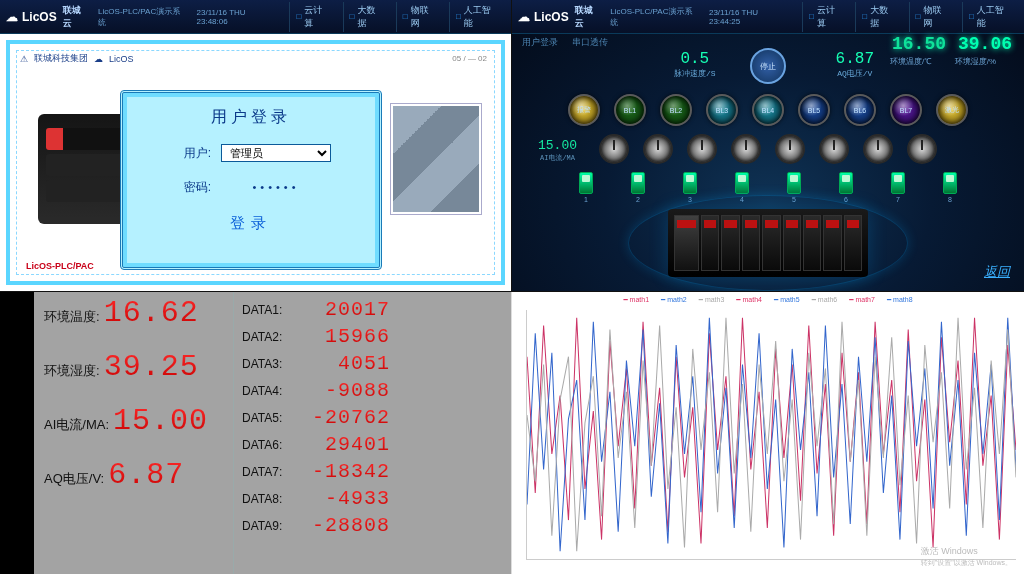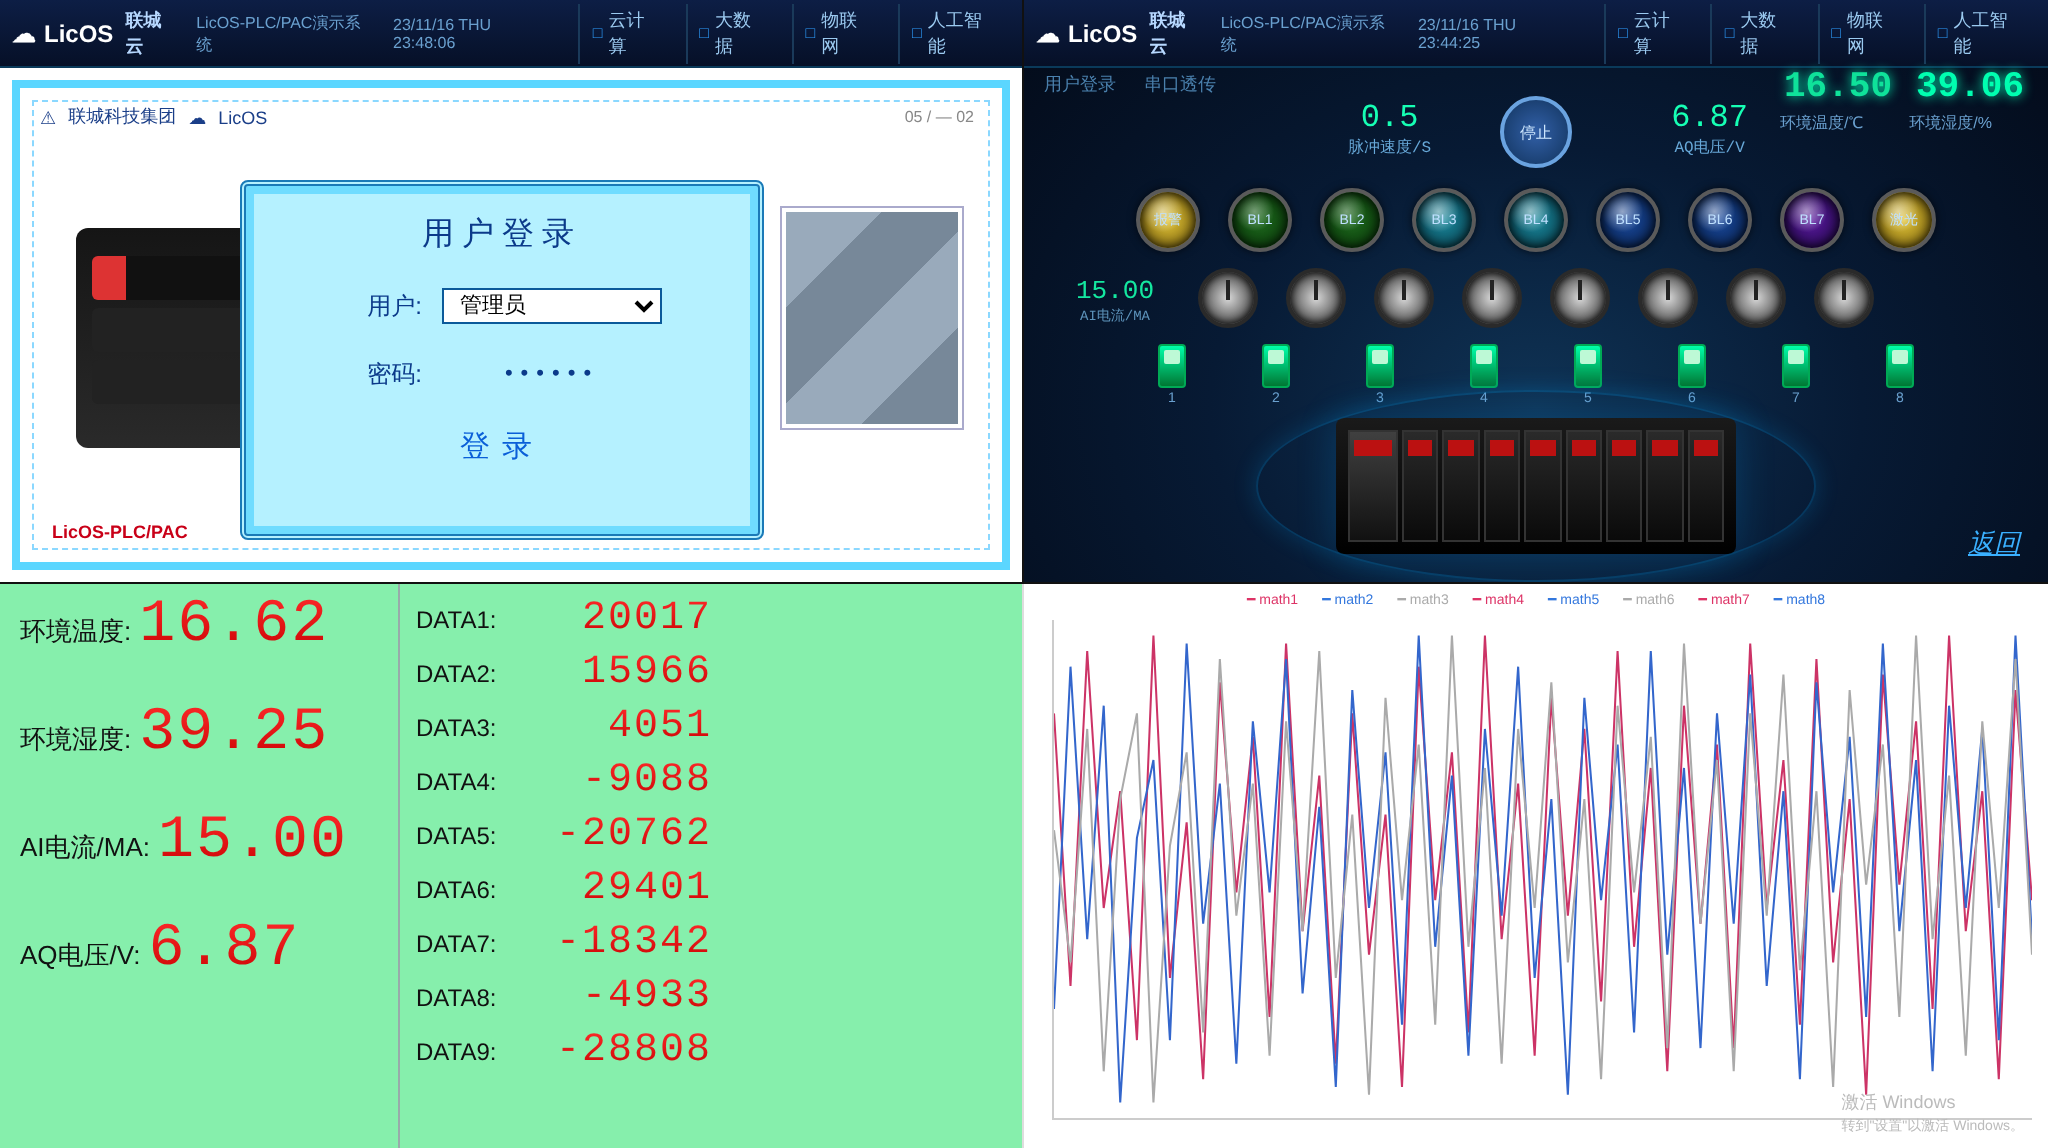--- a/index.html
+++ b/index.html
@@ -266,26 +266,27 @@
     content:""; display:block; height:8px; background:#b11; margin:4px 2px 0;
   }
   .tabs {
     position:absolute; top: 36px; left: 10px;
     display:flex; gap: 14px; font-size: 9px; color:#4a80ad;
   }
   .tabs span { cursor:pointer; }
 
   
   .q-bl {
-    background: #86efac;
+    background: #a3a3a3;
     display: grid;
     grid-template-columns: 200px 160px;
     font-family: "Courier New", monospace;
     border-right: 1px solid #ddd;
     overflow:hidden;
+    margin-left:34px;
   }
   .gauge-col {
     border-right: 1px solid #9aa;
     padding: 4px 6px 4px 10px;
   }
   .gauge-col .g {
     margin-bottom: 20px;
   }
   .gauge-col .gl {
     font-size: 13px; color: #111; font-family: Arial, sans-serif; font-weight: normal;

